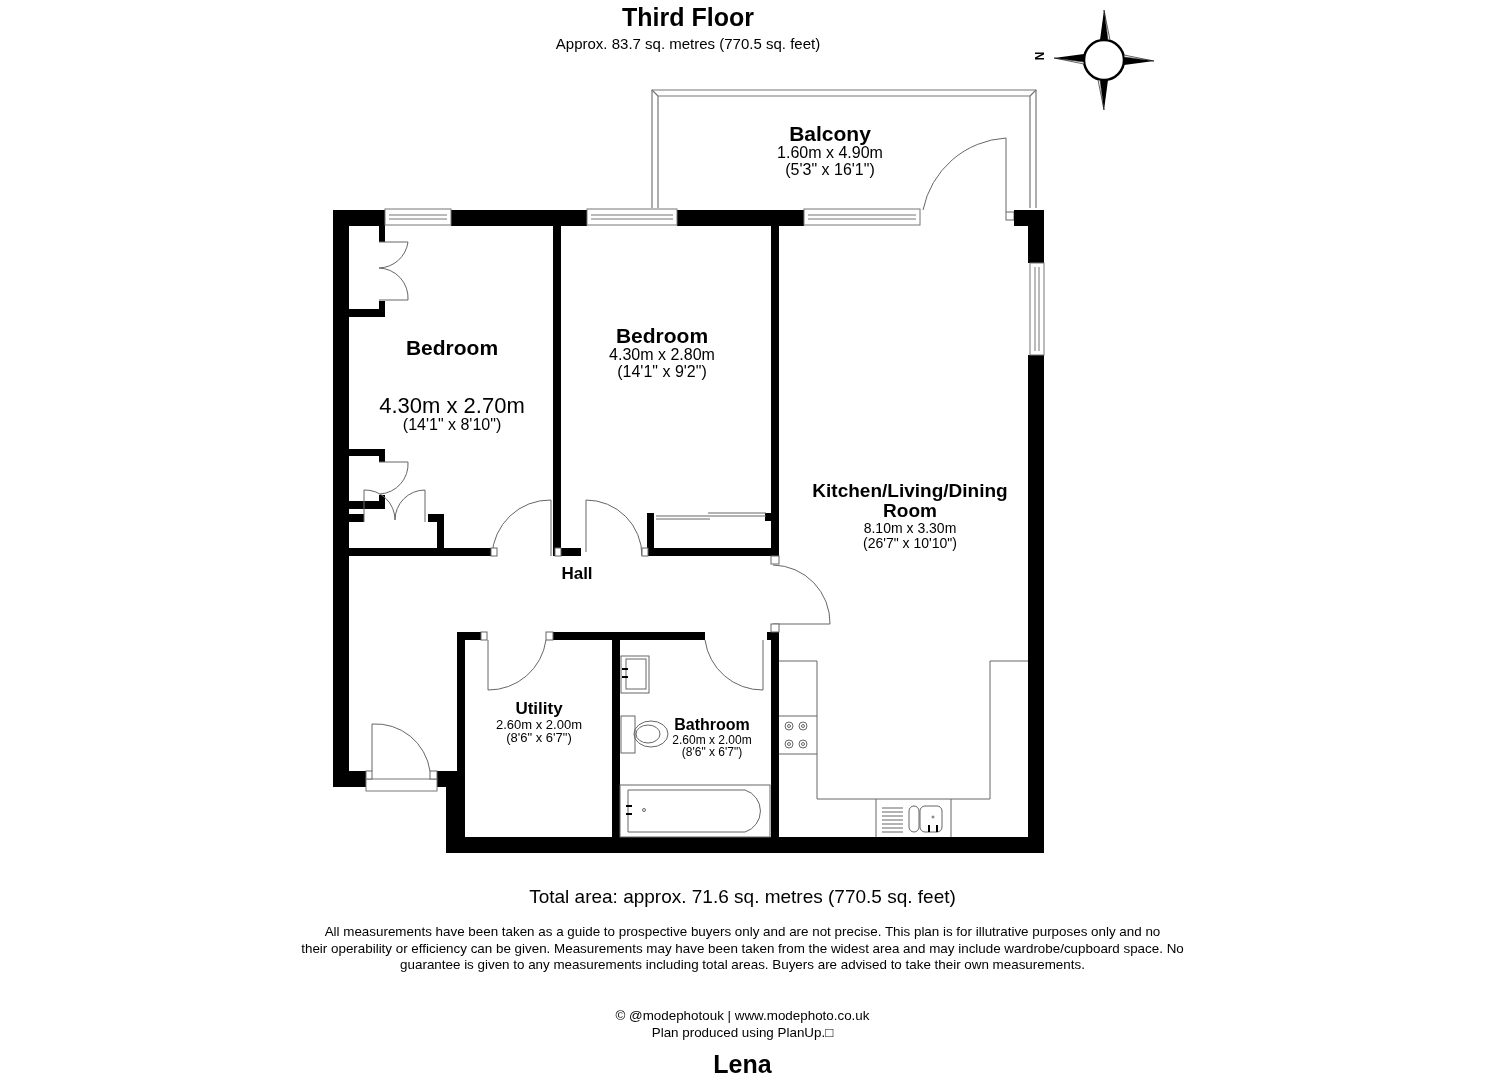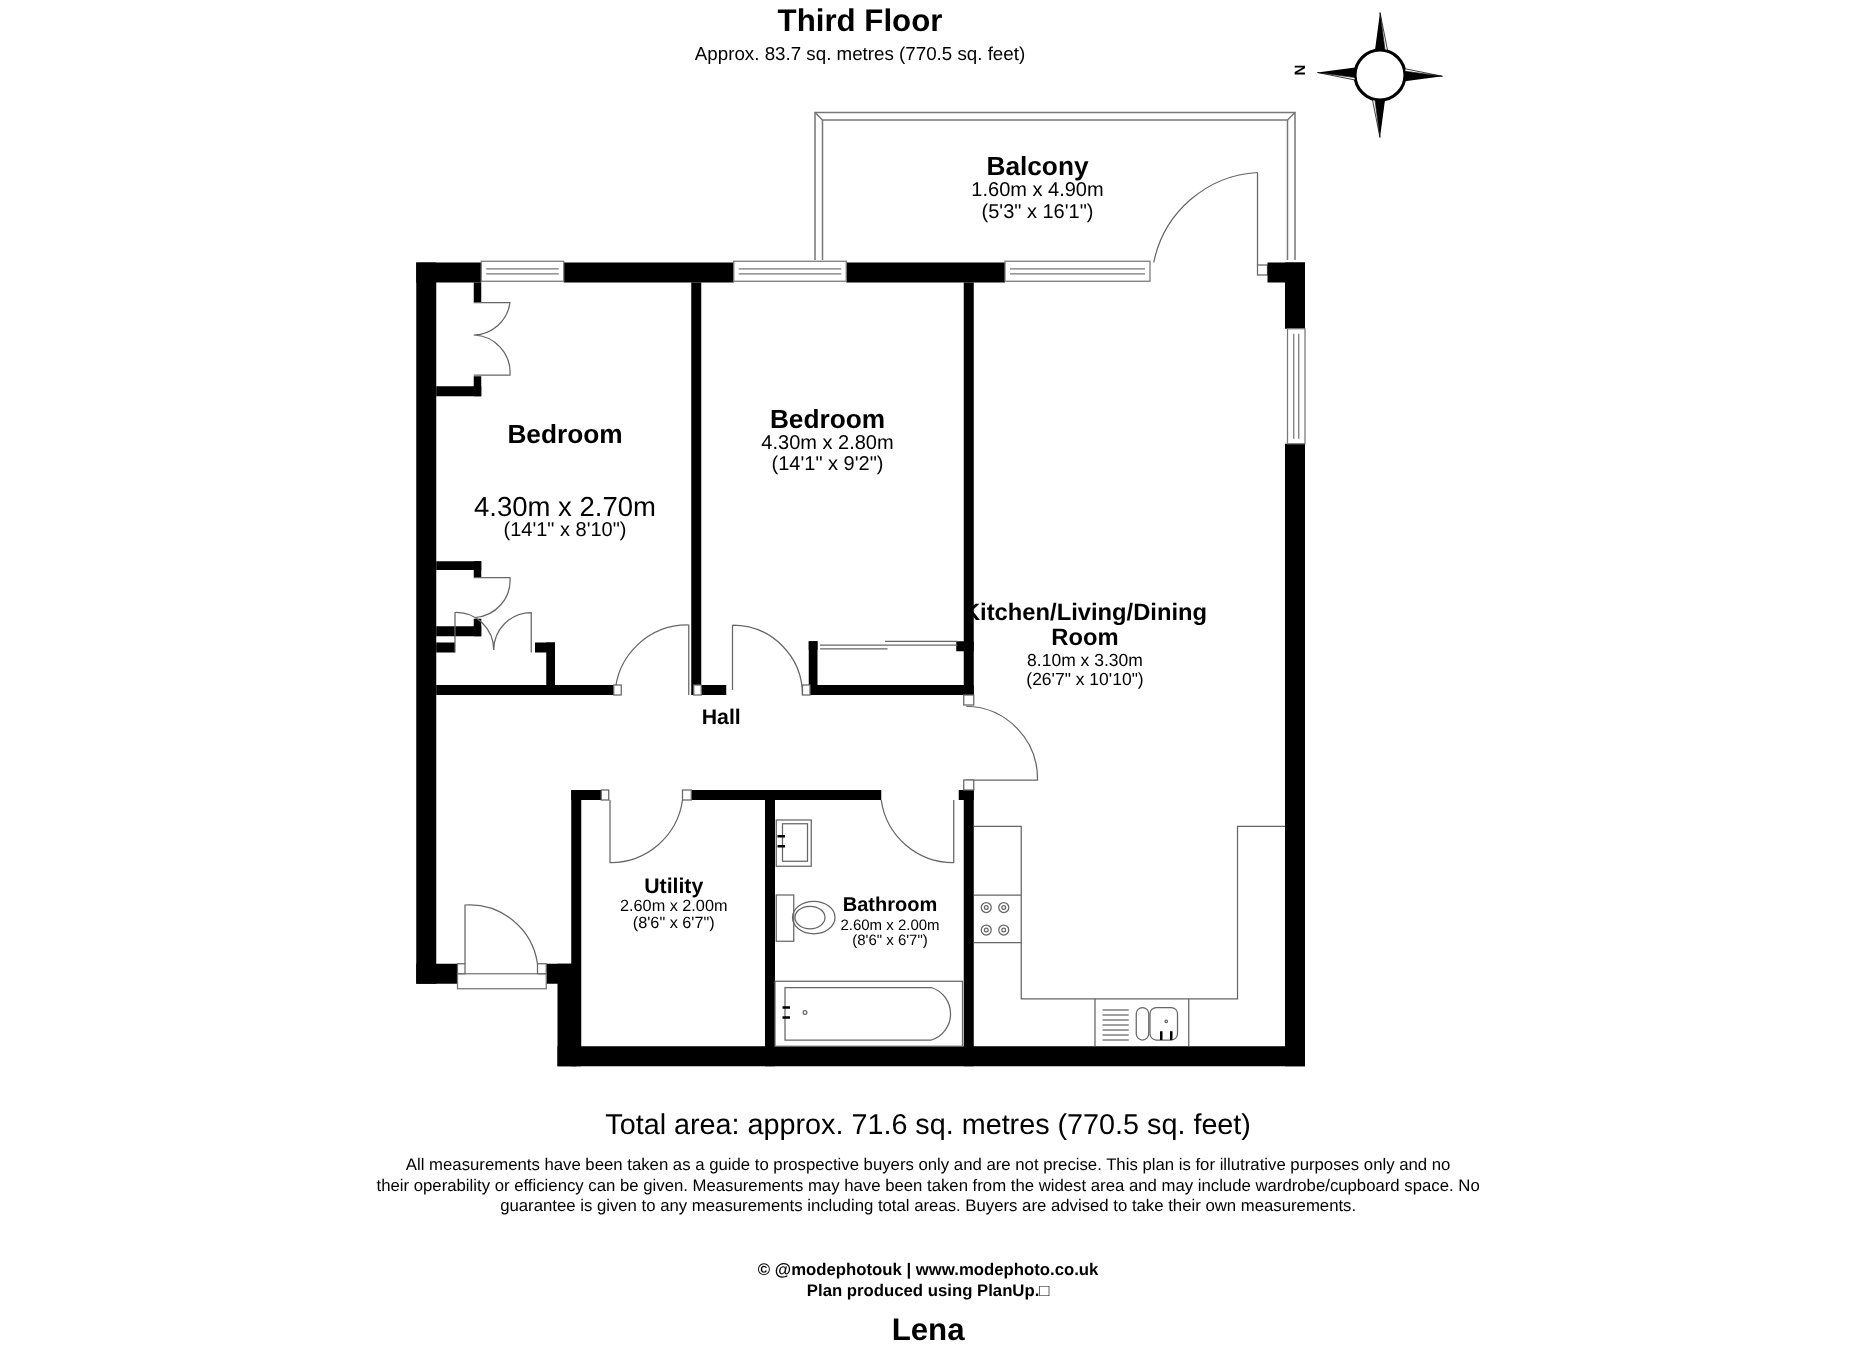--- a/index.html
+++ b/index.html
@@ -3,23 +3,23 @@
 <meta charset="utf-8">
 <style>
   html, body { margin: 0; padding: 0; background: #ffffff; }
   body { width: 1485px; height: 1080px; position: relative; overflow: hidden; font-family: "Liberation Sans", sans-serif; color: #000; }
   .title { position: absolute; left: 0; width: 1376px; top: 3px; text-align: center; font-weight: bold; font-size: 25px; }
   .subtitle { position: absolute; left: 0; width: 1376px; top: 35px; text-align: center; font-size: 15px; }
   svg.plan { position: absolute; left: 0; top: 0; }
   .room-label { position: absolute; text-align: center; line-height: 1.05; }
   .room-name { font-weight: bold; display: block; }
   .room-dim { display: block; text-align: center; }
-  .total { position: absolute; left: 0; width: 1485px; top: 886px; text-align: center; font-size: 23px; }
+  .total { position: absolute; left: 0; width: 1485px; top: 886px; text-align: center; font-size: 19px; }
   .disclaimer { position: absolute; left: 240px; width: 1005px; top: 924px; text-align: center; font-size: 13.4px; line-height: 16.5px; }
-  .credits { position: absolute; left: 0; width: 1485px; top: 1007px; text-align: center; font-size: 13.4px; line-height: 17px; font-weight: bold; }
+  .credits { position: absolute; left: 0; width: 1485px; top: 1007px; text-align: center; font-size: 13.4px; line-height: 17px; }
   .property { position: absolute; left: 0; width: 1485px; top: 1050px; text-align: center; font-weight: bold; font-size: 25px; }
   .compass-n { position: absolute; left: 1036px; top: 49px; font-weight: bold; font-size: 12px; }
 </style>
 </head>
 <body>
 
 <div class="title">Third Floor</div>
 <div class="subtitle">Approx. 83.7 sq. metres (770.5 sq. feet)</div>
 
 <svg class="plan" width="1485" height="1080" viewBox="0 0 1485 1080" xmlns="http://www.w3.org/2000/svg">
@@ -217,21 +217,21 @@
   <span class="room-dim" style="font-size:22px;margin-top:35px;">4.30m x 2.70m</span>
   <span class="room-dim" style="font-size:16px;">(14'1" x 8'10")</span>
 </div>
 
 <div class="room-label" style="left:562px; top:325px; width:200px;">
   <span class="room-name" style="font-size:21px;">Bedroom</span>
   <span class="room-dim" style="font-size:16px;">4.30m x 2.80m</span>
   <span class="room-dim" style="font-size:16px;">(14'1" x 9'2")</span>
 </div>
 
-<div class="room-label" style="left:728px; top:481px; width:280px;">
+<div class="room-label" style="left:770px; top:481px; width:280px;">
   <span class="room-name" style="font-size:19px;">Kitchen/Living/Dining</span>
   <span class="room-name" style="font-size:19px;">Room</span>
   <span class="room-dim" style="font-size:14px;">8.10m x 3.30m</span>
   <span class="room-dim" style="font-size:14px;">(26'7" x 10'10")</span>
 </div>
 
 <div class="room-label" style="left:527px; top:565px; width:100px;">
   <span class="room-name" style="font-size:17px;">Hall</span>
 </div>
 

